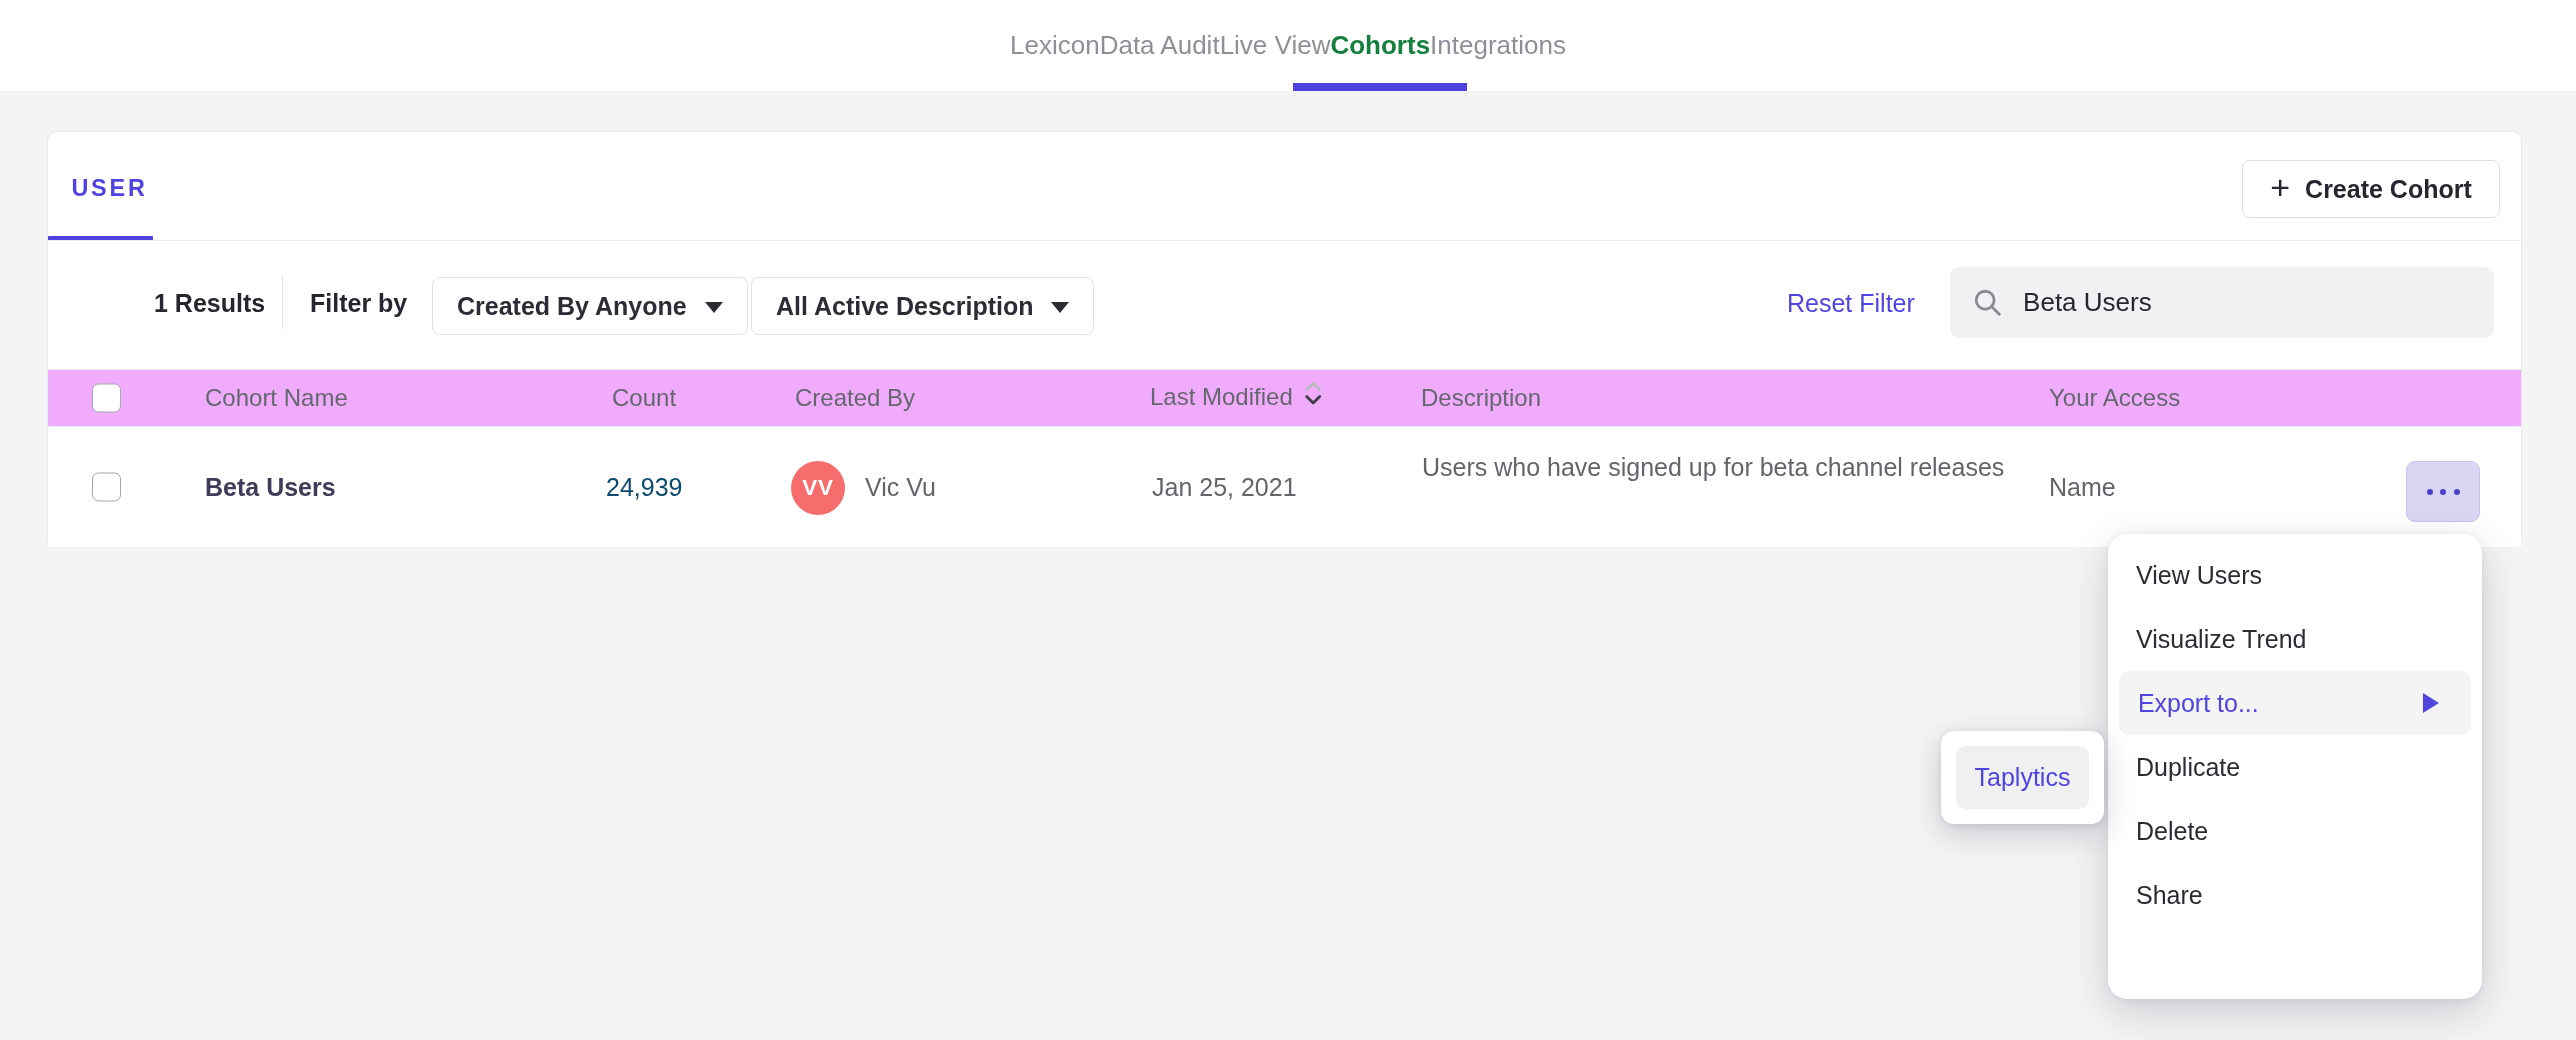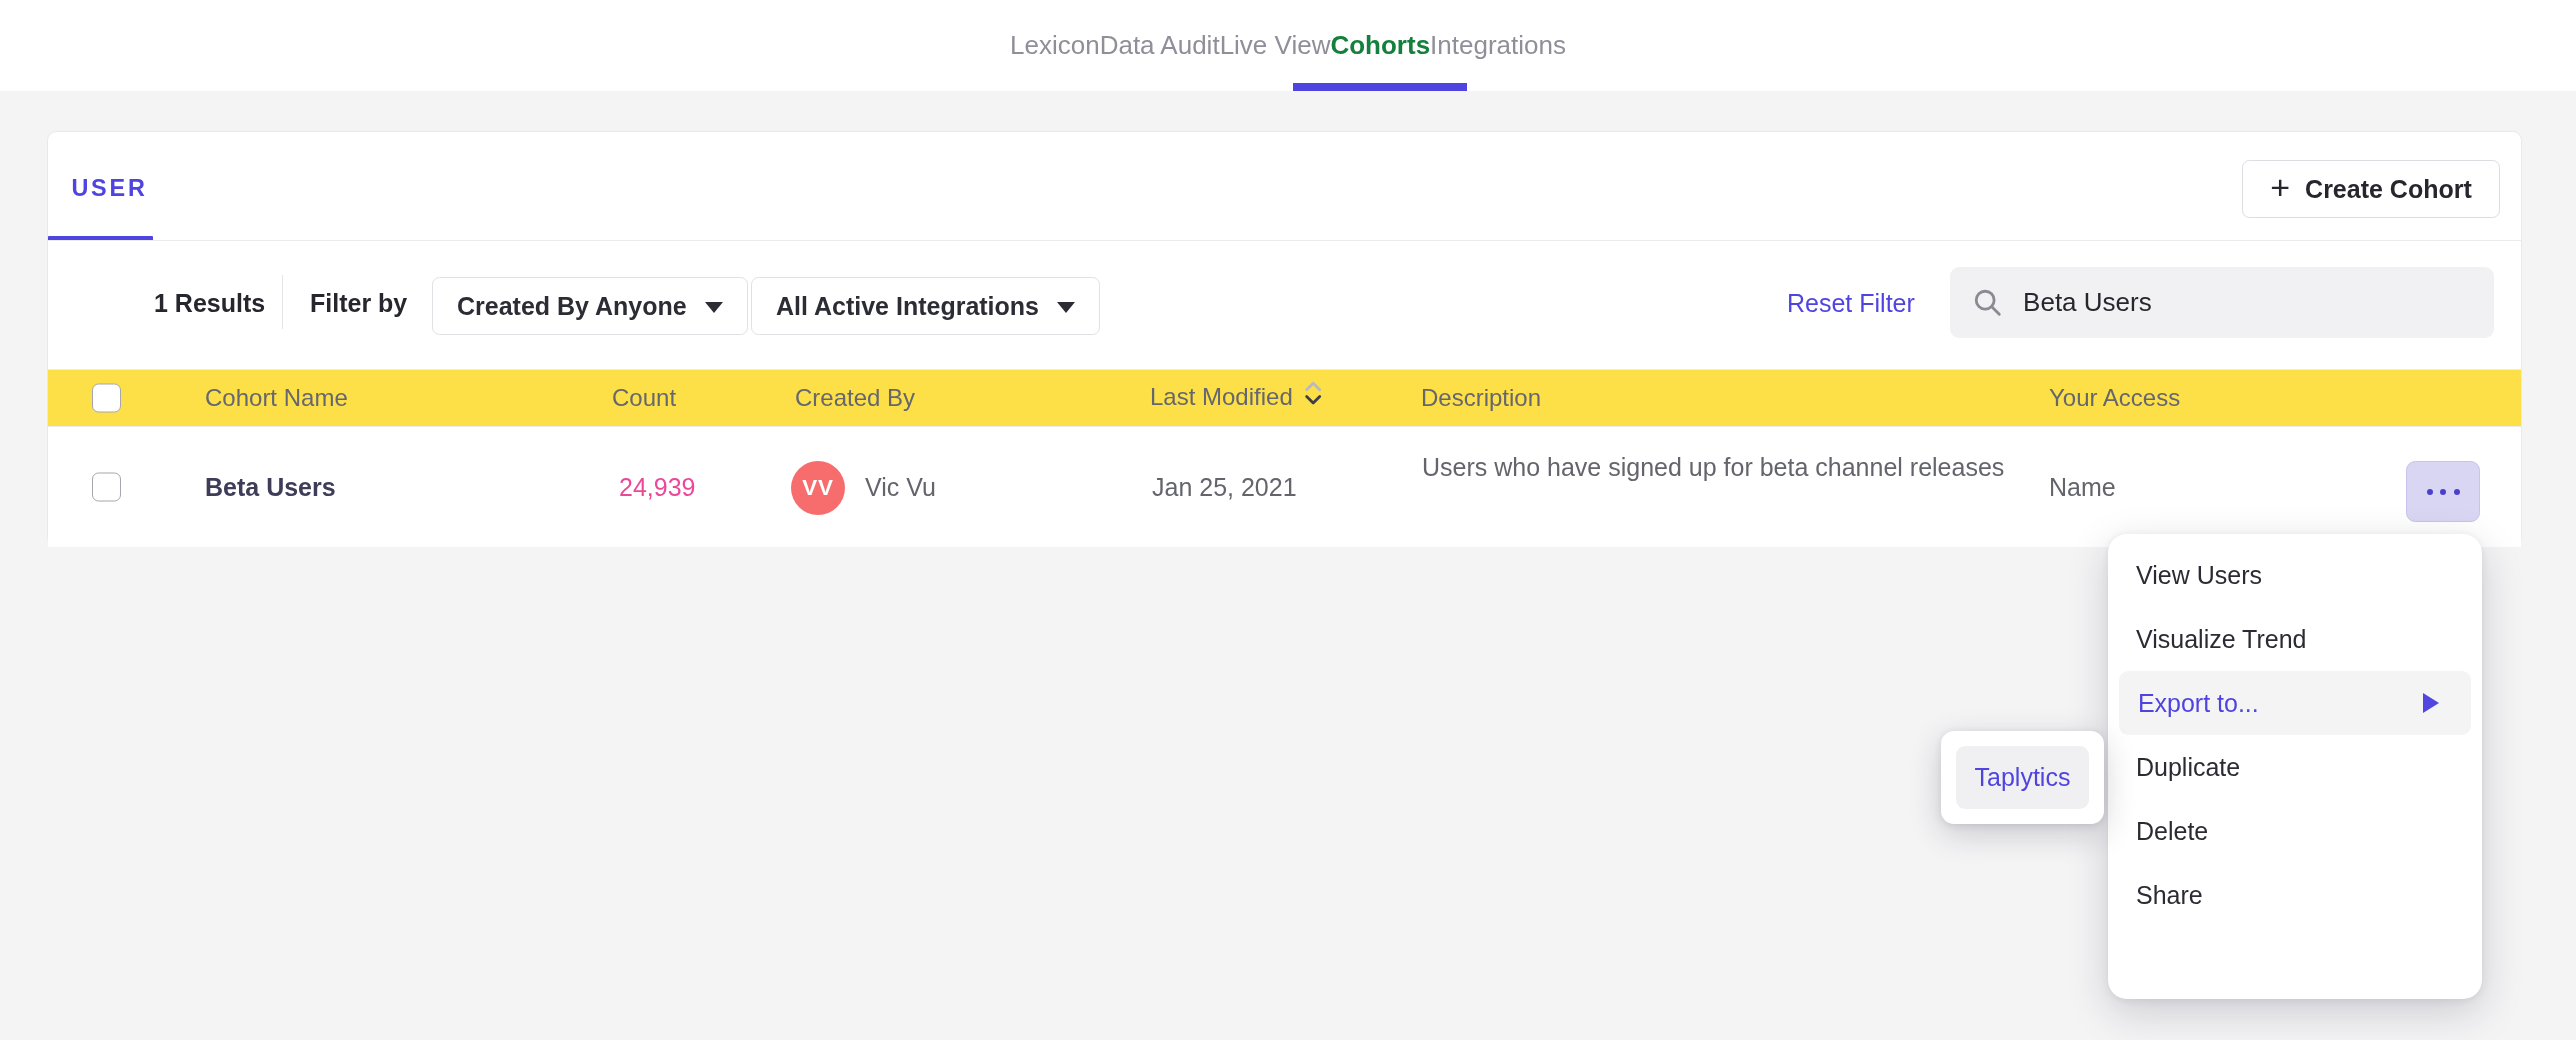--- a/index.html
+++ b/index.html
@@ -43,21 +43,21 @@
   .dd-integrations { left:703px; }
   .caret { width:0; height:0; border-left:9.3px solid transparent; border-right:9.3px solid transparent;
           border-top:11.2px solid #2c2c34; margin-top:2.8px; }
   .reset-filter { position:absolute; left:1739px; top:157px; font-size:25px; color:#4f44e0; cursor:pointer; }
   .search-box { position:absolute; left:1902px; top:135px; width:544px; height:71px;
           background:#f1f1f3; border-radius:9.3px; display:flex; align-items:center;
           gap:18.7px; padding:0 22.4px; }
   .search-text { font-size:26px; color:#26262e; }
 
   
-  .thead { position:absolute; left:0; top:237px; width:100%; height:58px; background:#fde047;
+  .thead { position:absolute; left:0; top:237px; width:100%; height:58px; background:#f0abfc;
           border-top:0.9px solid #ececef; border-bottom:0.9px solid #ececef; }
   .th { position:absolute; top:50%; transform:translateY(-50%); font-size:24px; color:#66666f; white-space:nowrap; }
   .checkbox { position:absolute; top:50%; transform:translateY(-50%); left:44px; width:29px; height:29px;
           background:#fff; border:1.9px solid #a6a6ae; border-radius:6.5px; cursor:pointer; }
   .sort-icon { display:inline-block; vertical-align:middle; margin-left:9.3px; margin-top:-3.7px; }
 
   .trow { position:absolute; left:0; top:295px; width:100%; height:120px; background:#fff; }
   .td { position:absolute; top:50%; transform:translateY(-50%); font-size:25px; color:#64646d; white-space:nowrap; }
   .cohort-name { font-weight:600; color:#3e3c58; cursor:pointer; }
   .avatar { position:absolute; left:743px; top:34px; width:54px; height:54px; border-radius:50%;
@@ -118,21 +118,21 @@
     <div class="results-label">1 Results</div>
     <div class="v-divider"></div>
     <div class="filter-by-label">Filter by</div>
 
     <div class="dropdown-btn dd-created">
       <span>Created By Anyone</span>
       <span class="caret"></span>
     </div>
 
     <div class="dropdown-btn dd-integrations">
-      <span>All Active Integrations</span>
+      <span>All Active Description</span>
       <span class="caret"></span>
     </div>
 
     <div class="reset-filter">Reset Filter</div>
 
     <div class="search-box">
       <svg width="32" height="32" viewBox="0 0 34 34">
         <circle cx="14" cy="14" r="9.5" fill="none" stroke="#8a8a92" stroke-width="3"></circle>
         <line x1="21" y1="21" x2="29" y2="29" stroke="#8a8a92" stroke-width="3" stroke-linecap="round"></line>
       </svg>
@@ -150,21 +150,21 @@
               <polyline points="5,18 12,25 19,18" fill="none" stroke="#3f3f47" stroke-width="3" stroke-linecap="round" stroke-linejoin="round"></polyline>
             </svg></span>
       </span>
       <span class="th" style="left:1373px;">Description</span>
       <span class="th" style="left:2001px;">Your Access</span>
     </div>
 
     <div class="trow">
       <span class="checkbox"></span>
       <span class="td cohort-name" style="left:157px;">Beta Users</span>
-      <span class="td" style="left:558px; color:#ec4899;margin-left:13px;">24,939</span>
+      <span class="td" style="left:558px; color:#0c4a6e;">24,939</span>
       <span class="avatar">VV</span>
       <span class="td" style="left:817px;">Vic Vu</span>
       <span class="td" style="left:1104px;">Jan 25, 2021</span>
       <span class="td desc" style="left:1374px;">Users who have signed up for beta channel releases</span>
       <span class="td" style="left:2001px;">Name</span>
       <span class="dots-btn">
         <span class="dot"></span>
         <span class="dot"></span>
         <span class="dot"></span>
       </span>

